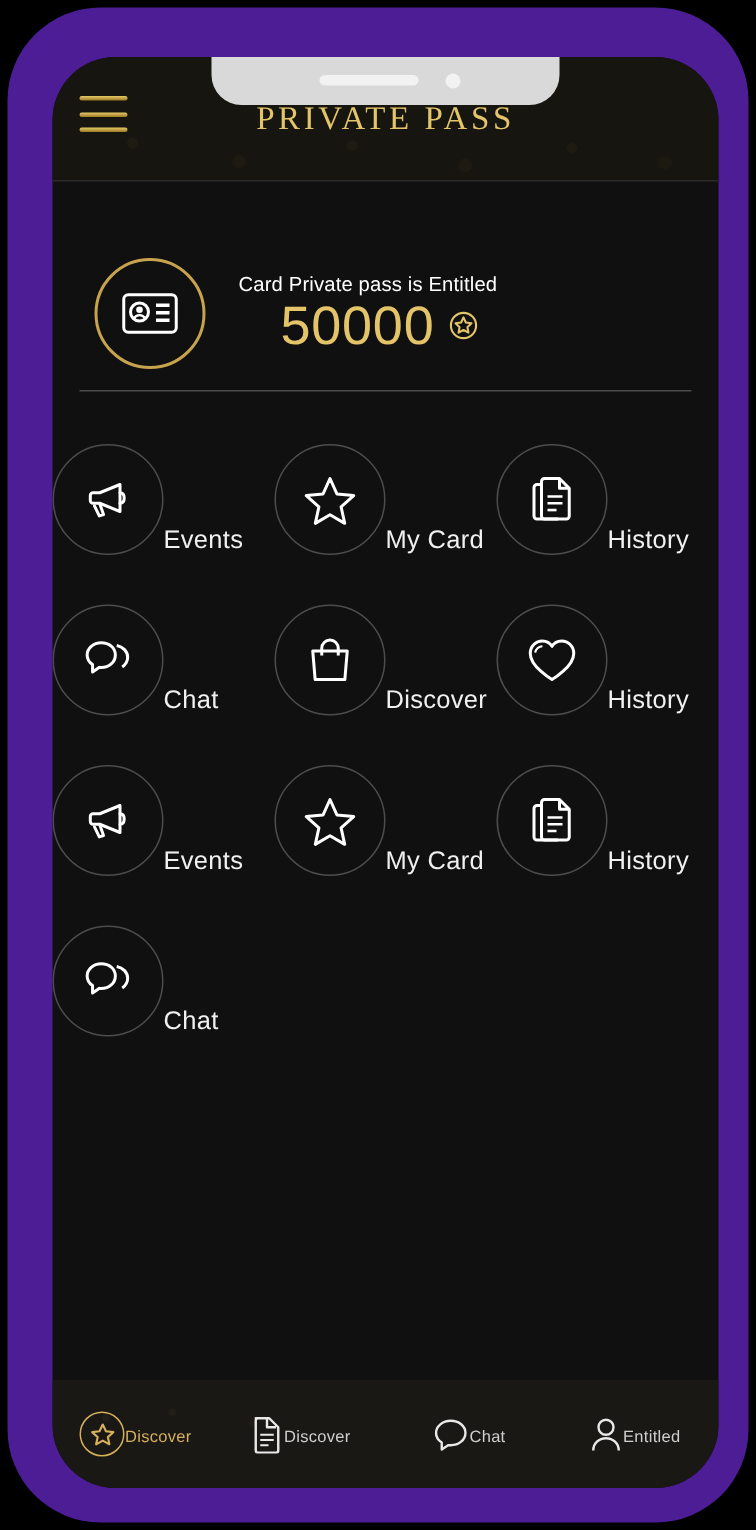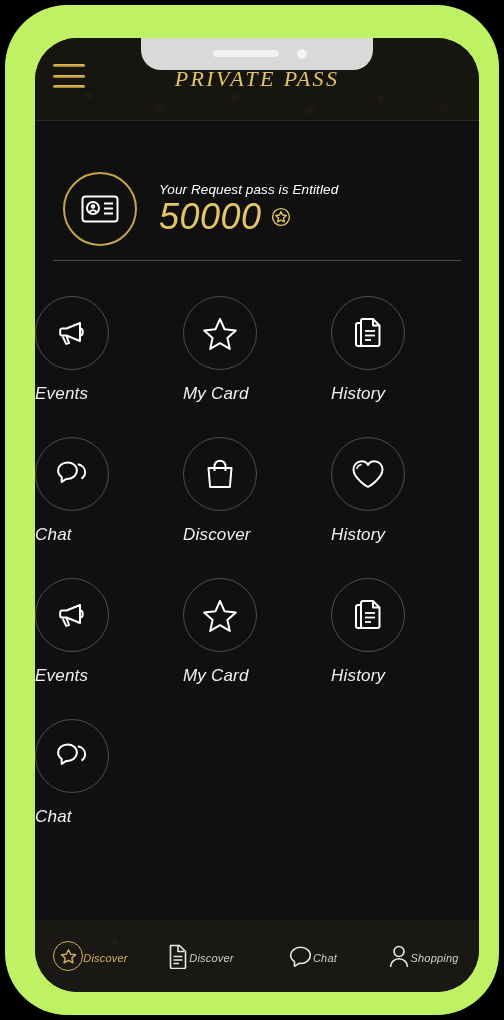--- a/index.html
+++ b/index.html
@@ -15,24 +15,23 @@
     -webkit-font-smoothing: antialiased;
   }
 
   
   #phone-frame {
     position: absolute;
     left: 5px;
     top: 5px;
     width: 494px;
     height: 1010px;
-    background: #bef264;
+    background: #4c1d95;
     border-radius: 62px;
     box-sizing: border-box;
-    font-style: italic;
   }
 
   
   #screen {
     position: absolute;
     left: 30px;
     top: 33px;
     width: 444px;
     height: 954px;
     background: #101010;
@@ -164,20 +163,21 @@
     display: flex;
     align-items: center;
     margin-top: 2px;
   }
   #balance-amount {
     color: #e3c469;
     font-size: 36px;
     font-weight: 400;
     letter-spacing: .5px;
     line-height: 1;
+    margin-left: 28px;
   }
   #balance-badge {
     margin-left: 9px;
     margin-top: 4px;
   }
 
   #balance-divider {
     position: absolute;
     left: 18px;
     top: 222px;
@@ -191,22 +191,22 @@
     position: absolute;
     left: 0;
     top: 258px;
     width: 444px;
     display: grid;
     grid-template-columns: repeat(3, 1fr);
     row-gap: 33px;
   }
   .grid-tile {
     display: flex;
-    flex-direction: column;
-    align-items: flex-start;
+    flex-direction: row;
+    align-items: flex-end;
     cursor: pointer;
   }
   .tile-ring {
     width: 72px;
     height: 72px;
     border-radius: 50%;
     border: 1px solid #4d4d4d;
     display: flex;
     align-items: center;
     justify-content: center;
@@ -302,21 +302,21 @@
           <rect x="1.5" y="1.5" width="35" height="25" rx="3"></rect>
           <circle cx="12" cy="13" r="6"></circle>
           <circle cx="12" cy="11.5" r="2.2" fill="#ffffff" stroke="none"></circle>
           <path d="M8.2 17.5c.9-1.6 2.2-2.4 3.8-2.4s2.9.8 3.8 2.4" stroke-width="1.6"></path>
           <line x1="23" y1="8.5" x2="32" y2="8.5" stroke-width="2.2"></line>
           <line x1="23" y1="13.5" x2="32" y2="13.5" stroke-width="2.2"></line>
           <line x1="23" y1="18.5" x2="32" y2="18.5" stroke-width="2.2"></line>
         </svg>
       </div>
       <div id="balance-text-block">
-        <div id="balance-caption">Your Request pass is Entitled</div>
+        <div id="balance-caption">Card Private pass is Entitled</div>
         <div id="balance-amount-row">
           <div id="balance-amount">50000</div>
           <div id="balance-badge">
             <svg width="20" height="20" viewBox="0 0 20 20" fill="none" stroke="#e3c469" stroke-width="1.4">
               <circle cx="10" cy="10" r="8.4"></circle>
               <path d="M10 4.6l1.6 3.4 3.7.5-2.7 2.6.7 3.7L10 13l-3.3 1.8.7-3.7L4.7 8.5l3.7-.5z" stroke-linejoin="round"></path>
             </svg>
           </div>
         </div>
       </div>
@@ -473,19 +473,19 @@
       </div>
 
 
       <div class="nav-item">
         <div class="nav-icon-wrap">
           <svg width="22" height="25" viewBox="0 0 22 25" fill="none" stroke="#e8e8e8" stroke-width="1.6" stroke-linejoin="round">
             <circle cx="11" cy="7.5" r="5"></circle>
             <path d="M2.5 23c0-4.7 3.8-8.2 8.5-8.2s8.5 3.5 8.5 8.2"></path>
           </svg>
         </div>
-        <div class="nav-label">Shopping</div>
+        <div class="nav-label">Entitled</div>
       </div>
 
     </div>
 
   </div>
 </div>
 
 </body></html>

